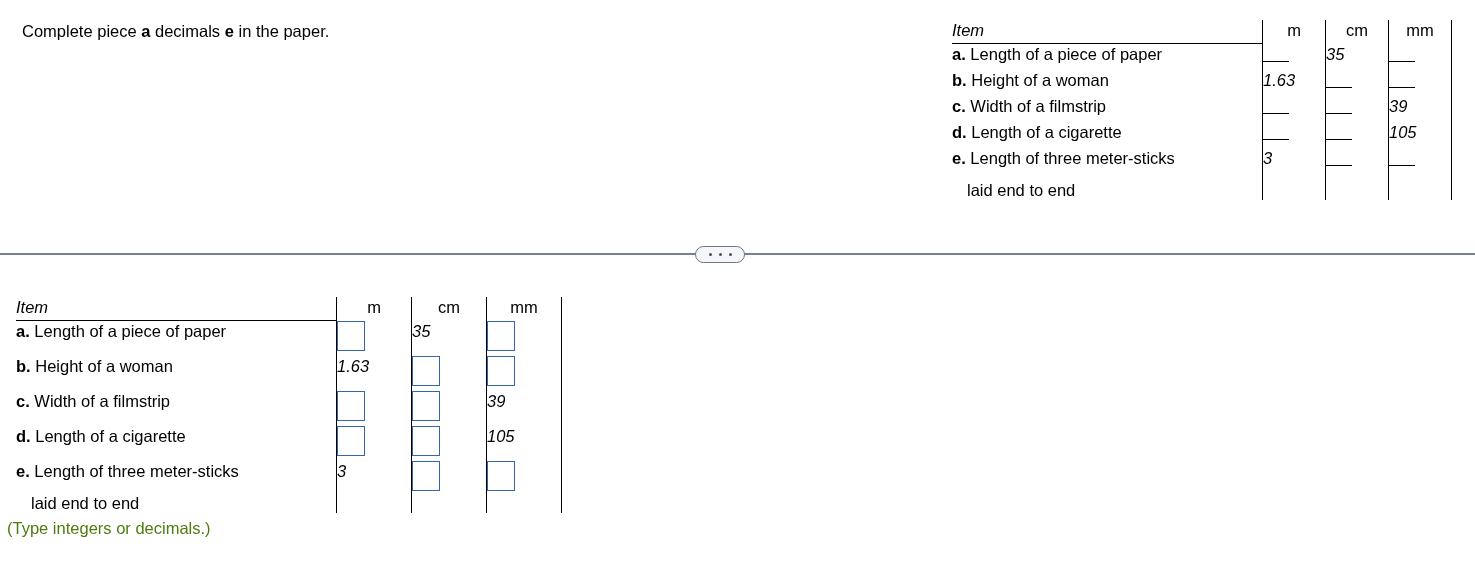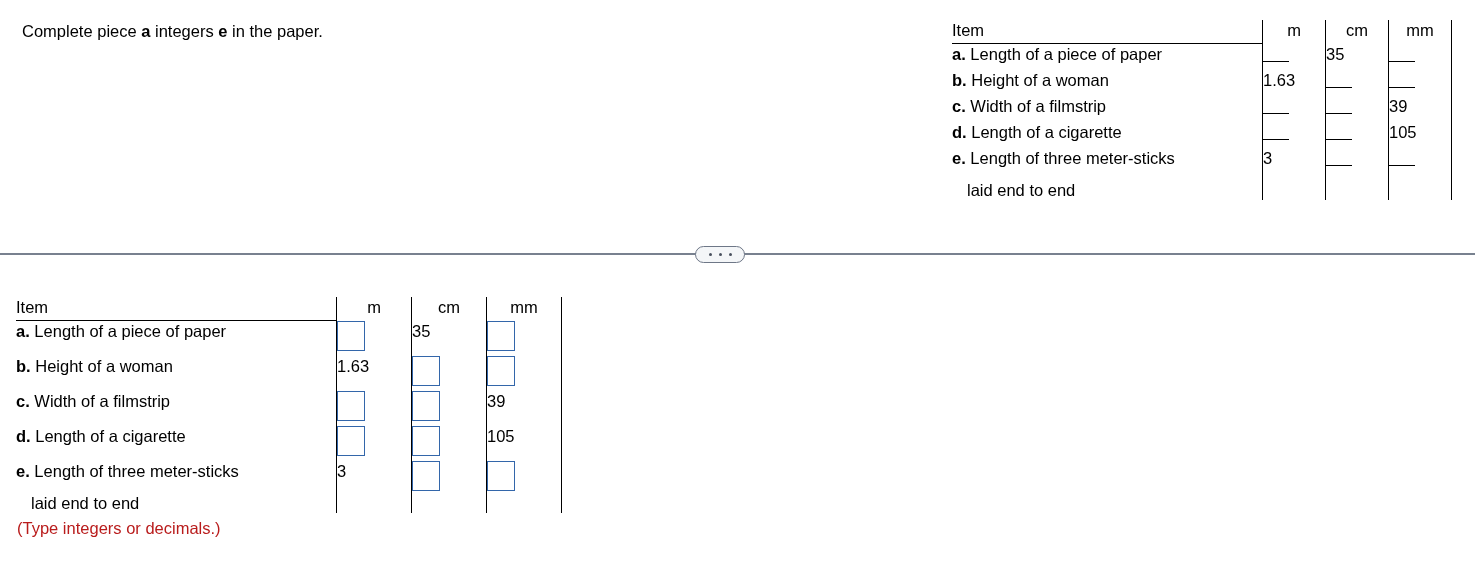--- a/index.html
+++ b/index.html
@@ -37,20 +37,21 @@
     padding: 0;
     vertical-align: top;
     font-weight: normal;
     text-align: left;
   }
   .hdr-item {
     font-weight: bold;
     font-size: 16.5px;
     padding-bottom: 3px !important;
     border-bottom: 1.4px solid #000;
+    font-style: italic;
   }
   .hdr-unit {
     font-weight: bold;
     font-size: 16.5px;
     text-align: center !important;
     padding-bottom: 3px !important;
   }
   .col-div {
     border-left: 1.4px solid #000;
   }
@@ -62,20 +63,21 @@
     white-space: nowrap;
     padding-right: 20px !important;
   }
   .item-cell b { font-weight: bold; }
   .item-sub {
     padding-left: 15px;
     margin-top: 12px;
   }
   .val-cell {
     text-align: center;
+    font-style: italic;
   }
   .blank {
     display: inline-block;
     width: 26px;
     border-bottom: 1.6px solid #000;
     height: 12px;
     vertical-align: middle;
   }
 
   
@@ -132,32 +134,32 @@
     display: inline-block;
     width: 26px;
     height: 28px;
     border: 1.6px solid #3366aa;
     background: #ffffff;
     vertical-align: middle;
     cursor: text;
   }
   .hint {
     position: absolute;
-    left: 17px;
+    left: 7px;
     top: 519px;
     font-size: 16.5px;
-    color: #b91c1c;
+    color: #4d7c0f;
     white-space: nowrap;
   }
 </style>
 </head>
 <body>
 
 <div class="prompt">
-  <span>Complete piece </span><b>a</b><span> integers </span><b>e</b><span> in the paper.</span>
+  <span>Complete piece </span><b>a</b><span> decimals </span><b>e</b><span> in the paper.</span>
 </div>
 
 <div id="top-table-wrap">
   <table class="meas-table" id="top-table">
     <thead>
       <tr>
         <th class="hdr-item item-cell">Item</th>
         <th class="hdr-unit unit-col col-div">m</th>
         <th class="hdr-unit unit-col col-div">cm</th>
         <th class="hdr-unit unit-col col-div">mm</th>

